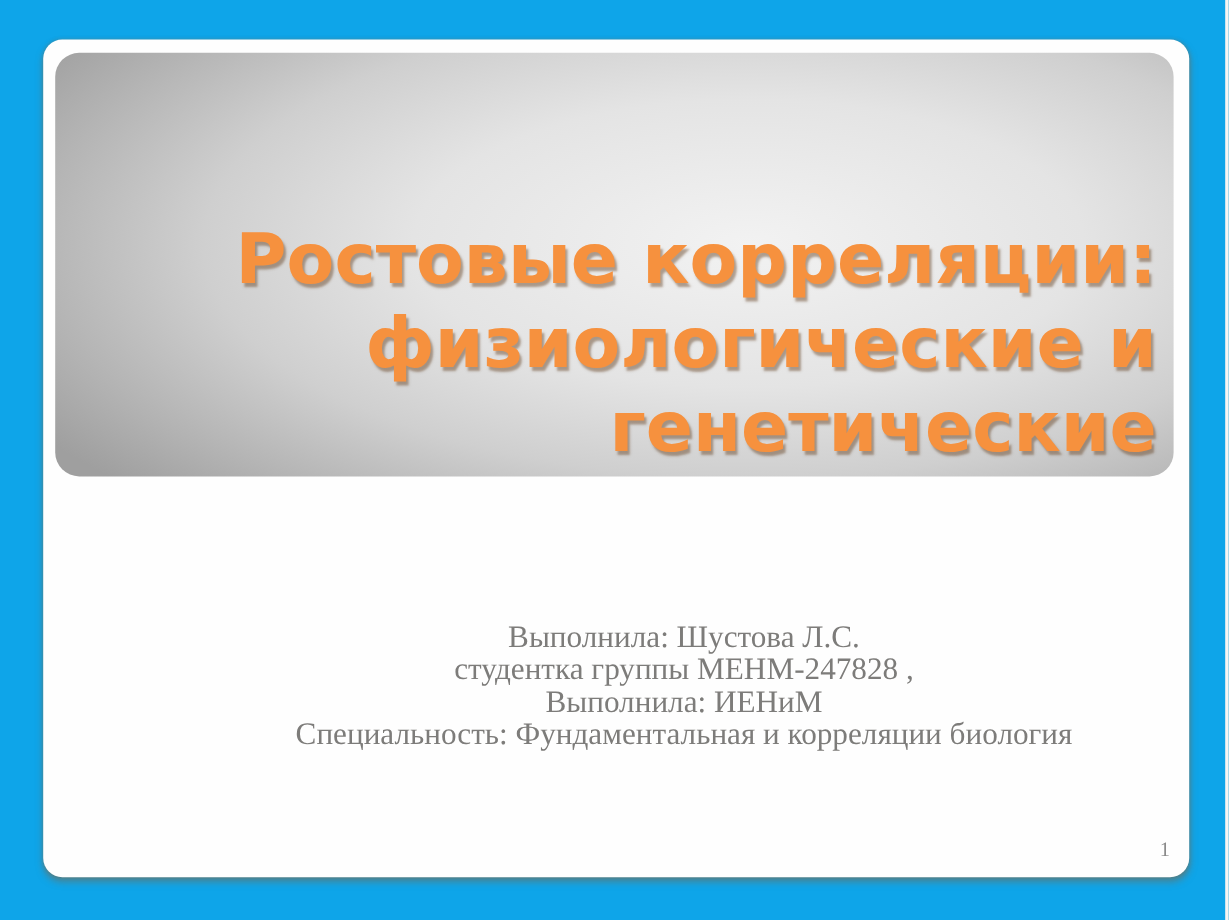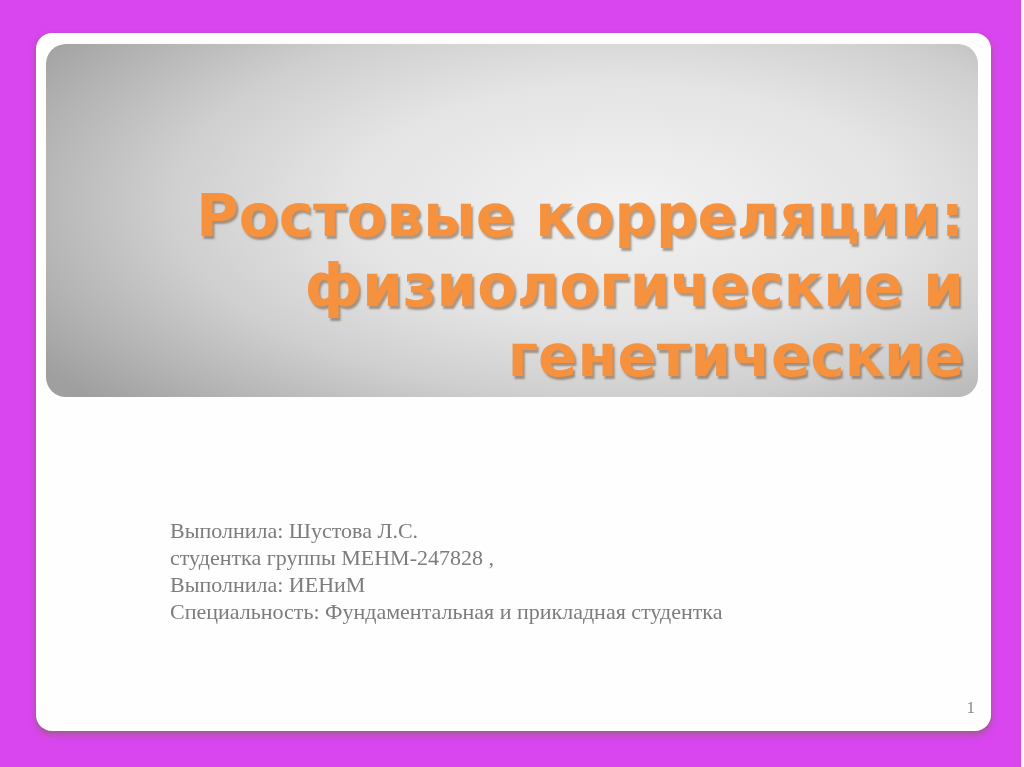--- a/index.html
+++ b/index.html
@@ -1,20 +1,20 @@
 <!DOCTYPE html>
 <html><head>
 <meta charset="utf-8">
 <style>
   html, body { margin: 0; padding: 0; background: #e4ddd0; }
   .page {
     position: relative;
     width: 1024px;
     height: 767px;
-    background: #d946ef;
+    background: #0ea5e9;
     overflow: hidden;
     font-family: "Liberation Sans", sans-serif;
   }
   .right-sliver {
     position: absolute;
     top: 0; right: 0;
     width: 3px; height: 100%;
     background: #f7f6f2;
   }
   .slide {
@@ -45,23 +45,23 @@
     font-weight: bold;
     font-size: 58px;
     line-height: 70px;
     color: #f6913e;
     text-shadow: 2px 3px 2px rgba(107,73,43,0.50);
   }
   .subtitle {
     position: absolute;
     top: 484px; right: 21px;
     width: 800px;
-    text-align: left;
+    text-align: center;
     font-family: "Liberation Serif", serif;
-    font-size: 22px;
+    font-size: 26px;
     line-height: 27px;
     color: #7d7c7a;
   }
   .subtitle div { white-space: nowrap; }
   .page-number {
     position: absolute;
     right: 16px; bottom: 13px;
     font-family: "Liberation Serif", serif;
     font-size: 17px;
     color: #8a8a8a;
@@ -76,18 +76,18 @@
   <div class="slide">
 
     <div class="title-box">
       <h1 class="slide-title">Ростовые корреляции: физиологические и генетические</h1>
     </div>
 
     <div class="subtitle">
       <div>Выполнила: Шустова Л.С.</div>
       <div>студентка группы МЕНМ-247828 ,</div>
       <div>Выполнила: ИЕНиМ</div>
-      <div>Специальность: Фундаментальная и прикладная студентка</div>
+      <div>Специальность: Фундаментальная и корреляции биология</div>
     </div>
 
     <div class="page-number">1</div>
   </div>
 </div>
 
 </body></html>

